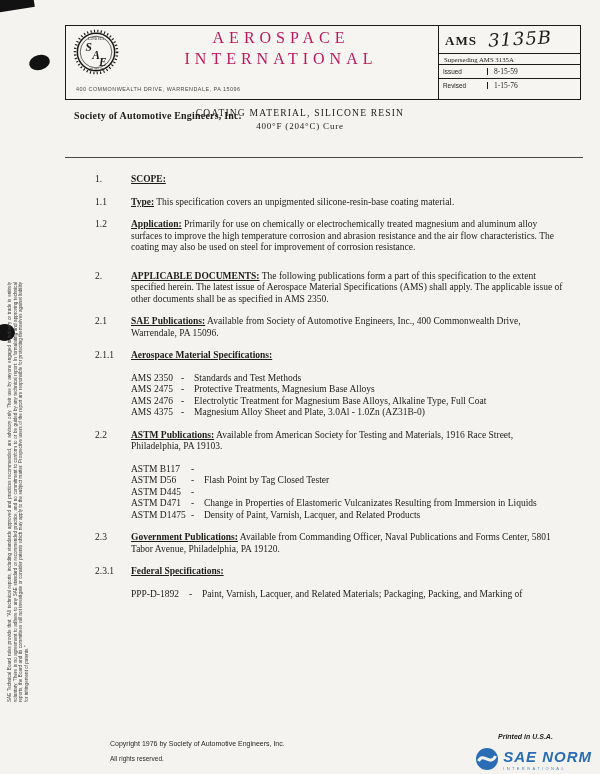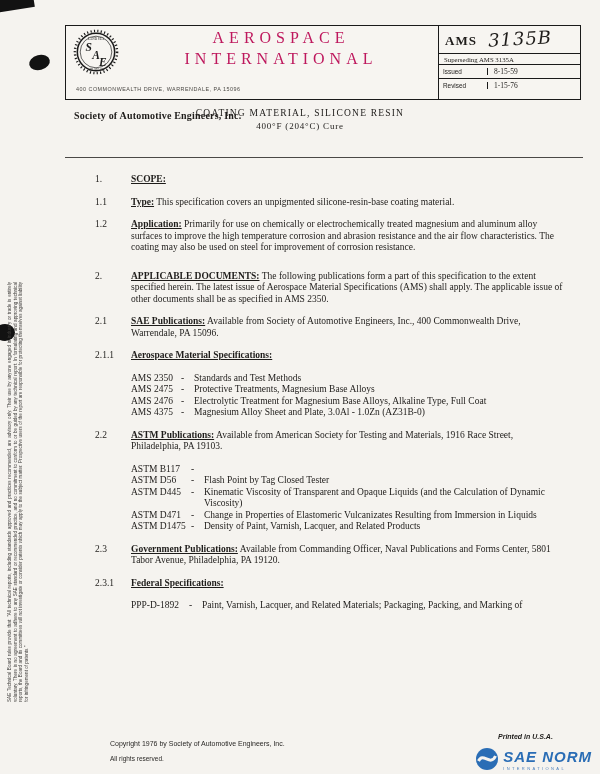--- a/index.html
+++ b/index.html
@@ -217,21 +217,20 @@
         <span class="pub-sep">-</span>
       </div>
       <div class="pub-row">
         <span class="pub-code">ASTM D56</span>
         <span class="pub-sep">-</span>
         <span class="pub-desc">Flash Point by Tag Closed Tester</span>
       </div>
       <div class="pub-row">
         <span class="pub-code">ASTM D445</span>
         <span class="pub-sep">-</span>
-        <span class="pub-desc">Kinematic Viscosity of Transparent and Opaque Liquids (and the Calculation of Dynamic Viscosity)</span>
       </div>
       <div class="pub-row">
         <span class="pub-code">ASTM D471</span>
         <span class="pub-sep">-</span>
         <span class="pub-desc">Change in Properties of Elastomeric Vulcanizates Resulting from Immersion in Liquids</span>
       </div>
       <div class="pub-row">
         <span class="pub-code">ASTM D1475</span>
         <span class="pub-sep">-</span>
         <span class="pub-desc">Density of Paint, Varnish, Lacquer, and Related Products</span>

